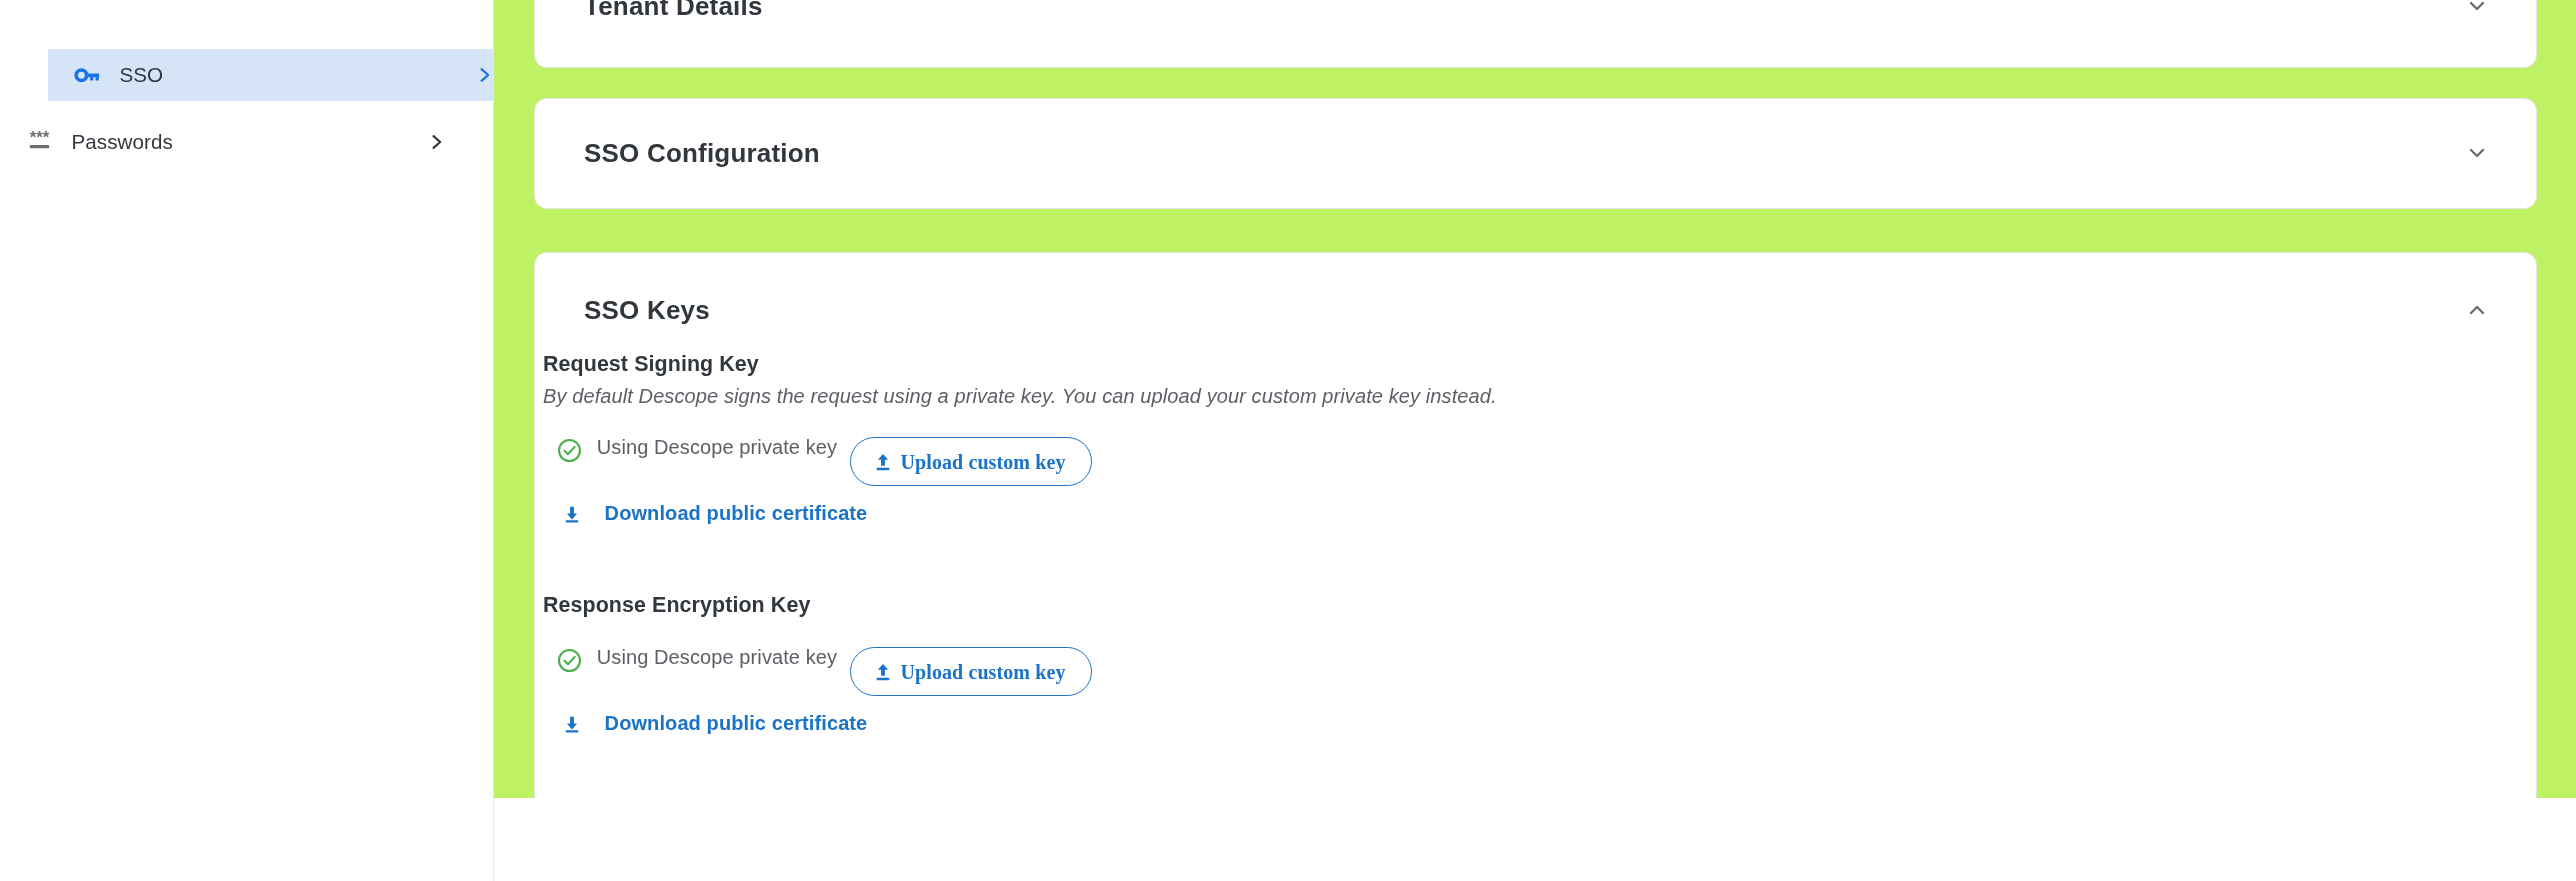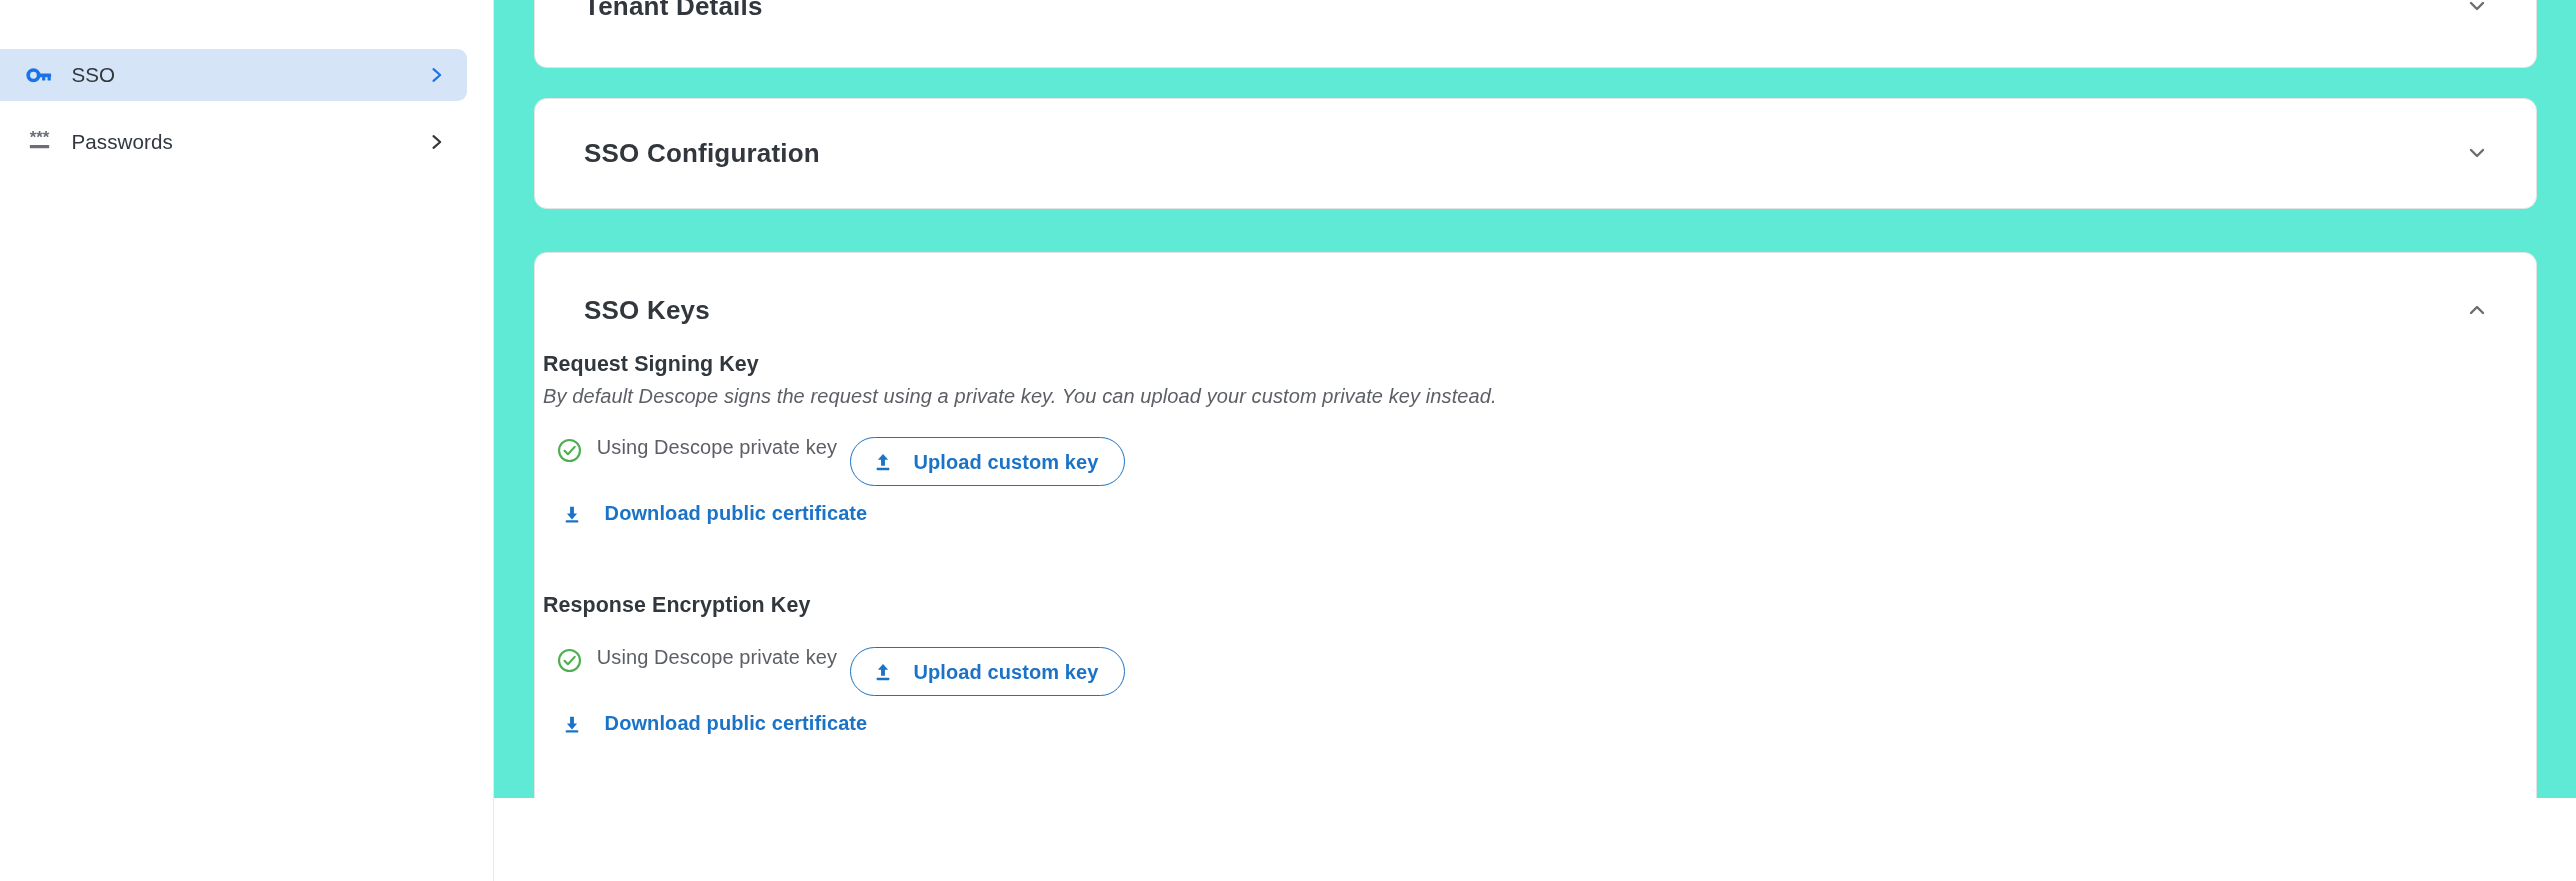--- a/index.html
+++ b/index.html
@@ -50,21 +50,21 @@
     width: 467px;
     display: flex;
     align-items: center;
     border-radius: 0 9.5px 9.5px 0;
     cursor: pointer;
     padding-left: 24px;
     padding-right: 20.6px;
   }
   .nav-item.active { background: #d6e4f7; }
 
-  .nav-item--sso       { top: 49px; }
+  .nav-item--sso       { top: 49px; margin-left: 48px; }
   .nav-item--passwords { top: 116px; }
 
   .nav-icon {
     width: 30px;
     height: 30px;
     flex: 0 0 30px;
     display: flex;
     align-items: center;
     justify-content: center;
   }
@@ -87,21 +87,21 @@
     justify-content: center;
   }
 
   
   .main {
     position: absolute;
     left: 494px;
     top: 0;
     width: 2082px;
     height: 798px;
-    background: #5eead4;
+    background: #bef264;
     overflow: hidden;
   }
 
   .card {
     position: absolute;
     left: 40px;
     width: 2003px;
     background: #ffffff;
     border: 1.6px solid #e4e4e4;
     border-radius: 12.7px;
@@ -197,27 +197,28 @@
     line-height: 1;
     white-space: nowrap;
     letter-spacing: 0.1px;
   }
 
   .upload-btn {
     margin-left: 12.7px;
     height: 49px;
     display: inline-flex;
     align-items: center;
-    gap: 18px;
+    gap: 5px;
     padding: 0 25px 0 20.6px;
     border: 1.6px solid #1a73c7;
     border-radius: 27px;
     background: #ffffff;
     cursor: pointer;
     white-space: nowrap;
+    font-family: Liberation Serif, serif;
   }
   .upload-btn-label {
     font-size: 20px;
     font-weight: bold;
     color: #1a73c7;
     line-height: 1;
     letter-spacing: 0.1px;
   }
   .upload-icon {
     width: 24px; height: 24px;

